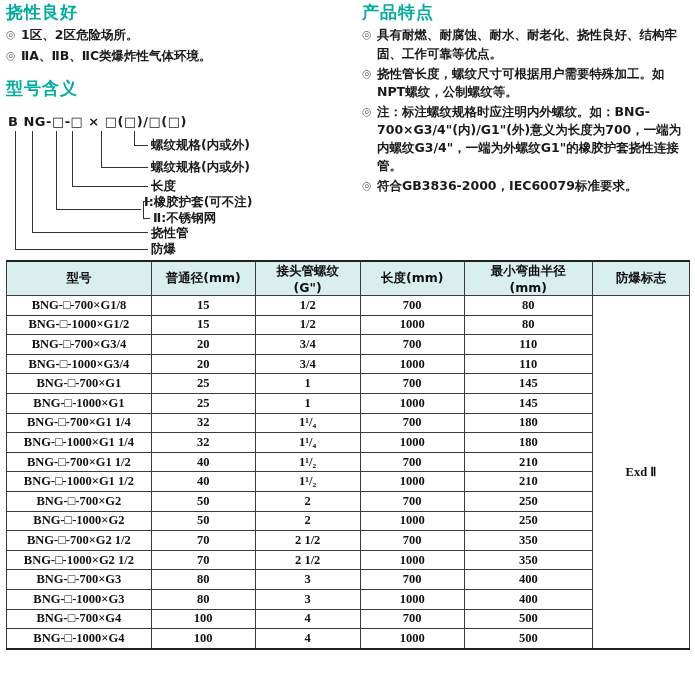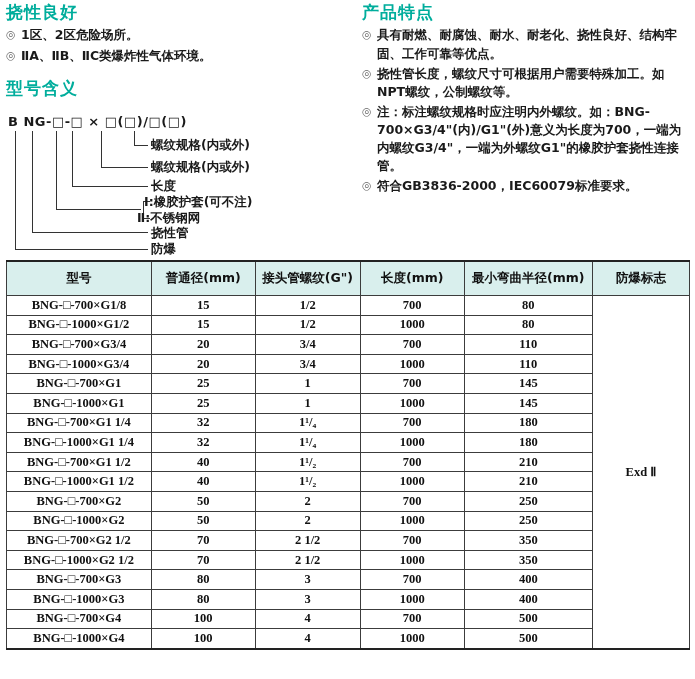--- a/index.html
+++ b/index.html
@@ -32,31 +32,31 @@
   .c3{left:66px;top:17px;width:75px;height:55px;}
   .c4{left:50px;top:17px;width:84px;height:78px;}
   .c5{left:26px;top:17px;width:115px;height:101px;}
   .c6{left:9px;top:17px;width:132px;height:118px;}
   .bracket{
     position:absolute;left:137px;top:87px;width:6px;height:16px;
     border-left:1.5px solid #333;border-top:1.5px solid #333;border-bottom:1.5px solid #333;
   }
   .dlabel{position:absolute;left:145px;font-size:12.5px;font-weight:bold;white-space:nowrap;}
   .l1{top:23px;} .l2{top:45px;} .l3{top:64px;}
-  .l4a{top:80px;left:138px;} .l4b{top:96px;left:131px;}
+  .l4a{top:80px;left:138px;} .l4b{top:96px;left:147px;}
   .l5{top:111px;} .l6{top:127px;}
   
   .specs-title{margin-top:2px;}
   table.specs{
     border-collapse:collapse;width:684px;margin-top:4px;table-layout:fixed;
     border-top:2.5px solid #222;border-bottom:2.5px solid #222;
   }
   table.specs th{
     background:#d9efed;border:1px solid #3c3c3c;font-size:12.5px;font-weight:bold;
-    color:#111;height:33px;padding:0 2px;
+    color:#111;height:33px;padding:0 10px;
   }
   table.specs td{
     border:1px solid #3c3c3c;text-align:center;vertical-align:middle;
     font-family:"Liberation Serif",serif;font-weight:bold;font-size:12.5px;
     color:#111;height:18.6px;padding:0 2px;white-space:nowrap;
   }
   col.c-model{width:21.2%;} col.c-dia{width:15.2%;} col.c-thread{width:15.4%;}
   col.c-len{width:15.2%;} col.c-rad{width:18.8%;} col.c-mark{width:14.2%;}
 </style>
 </head>

